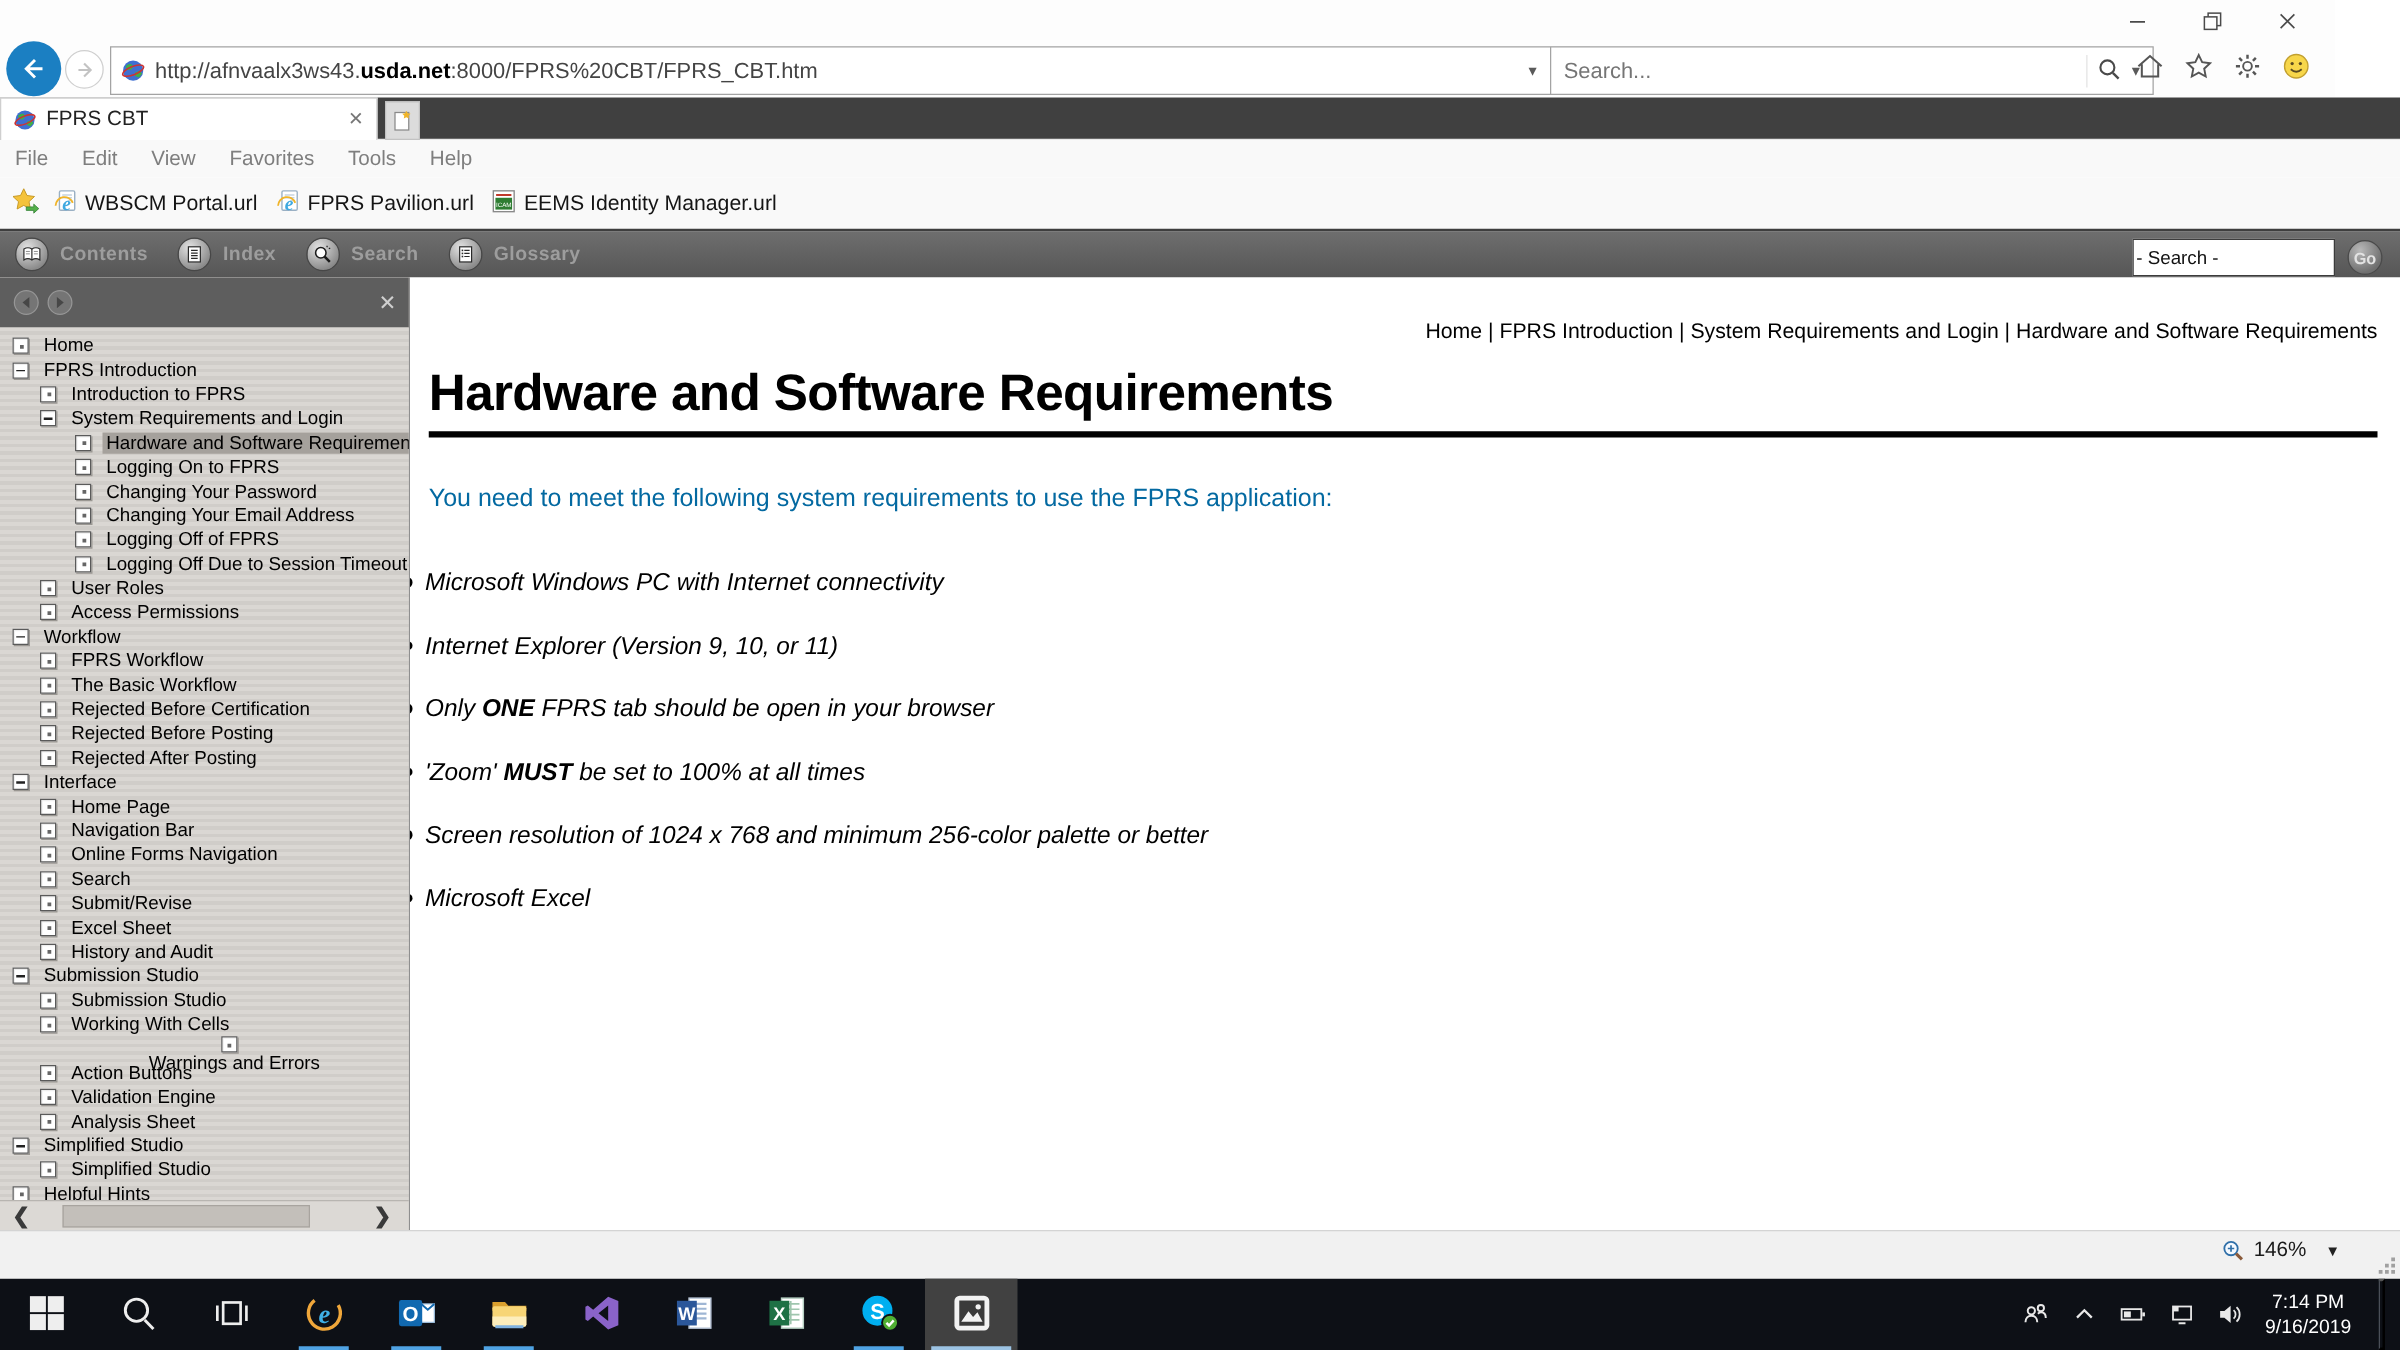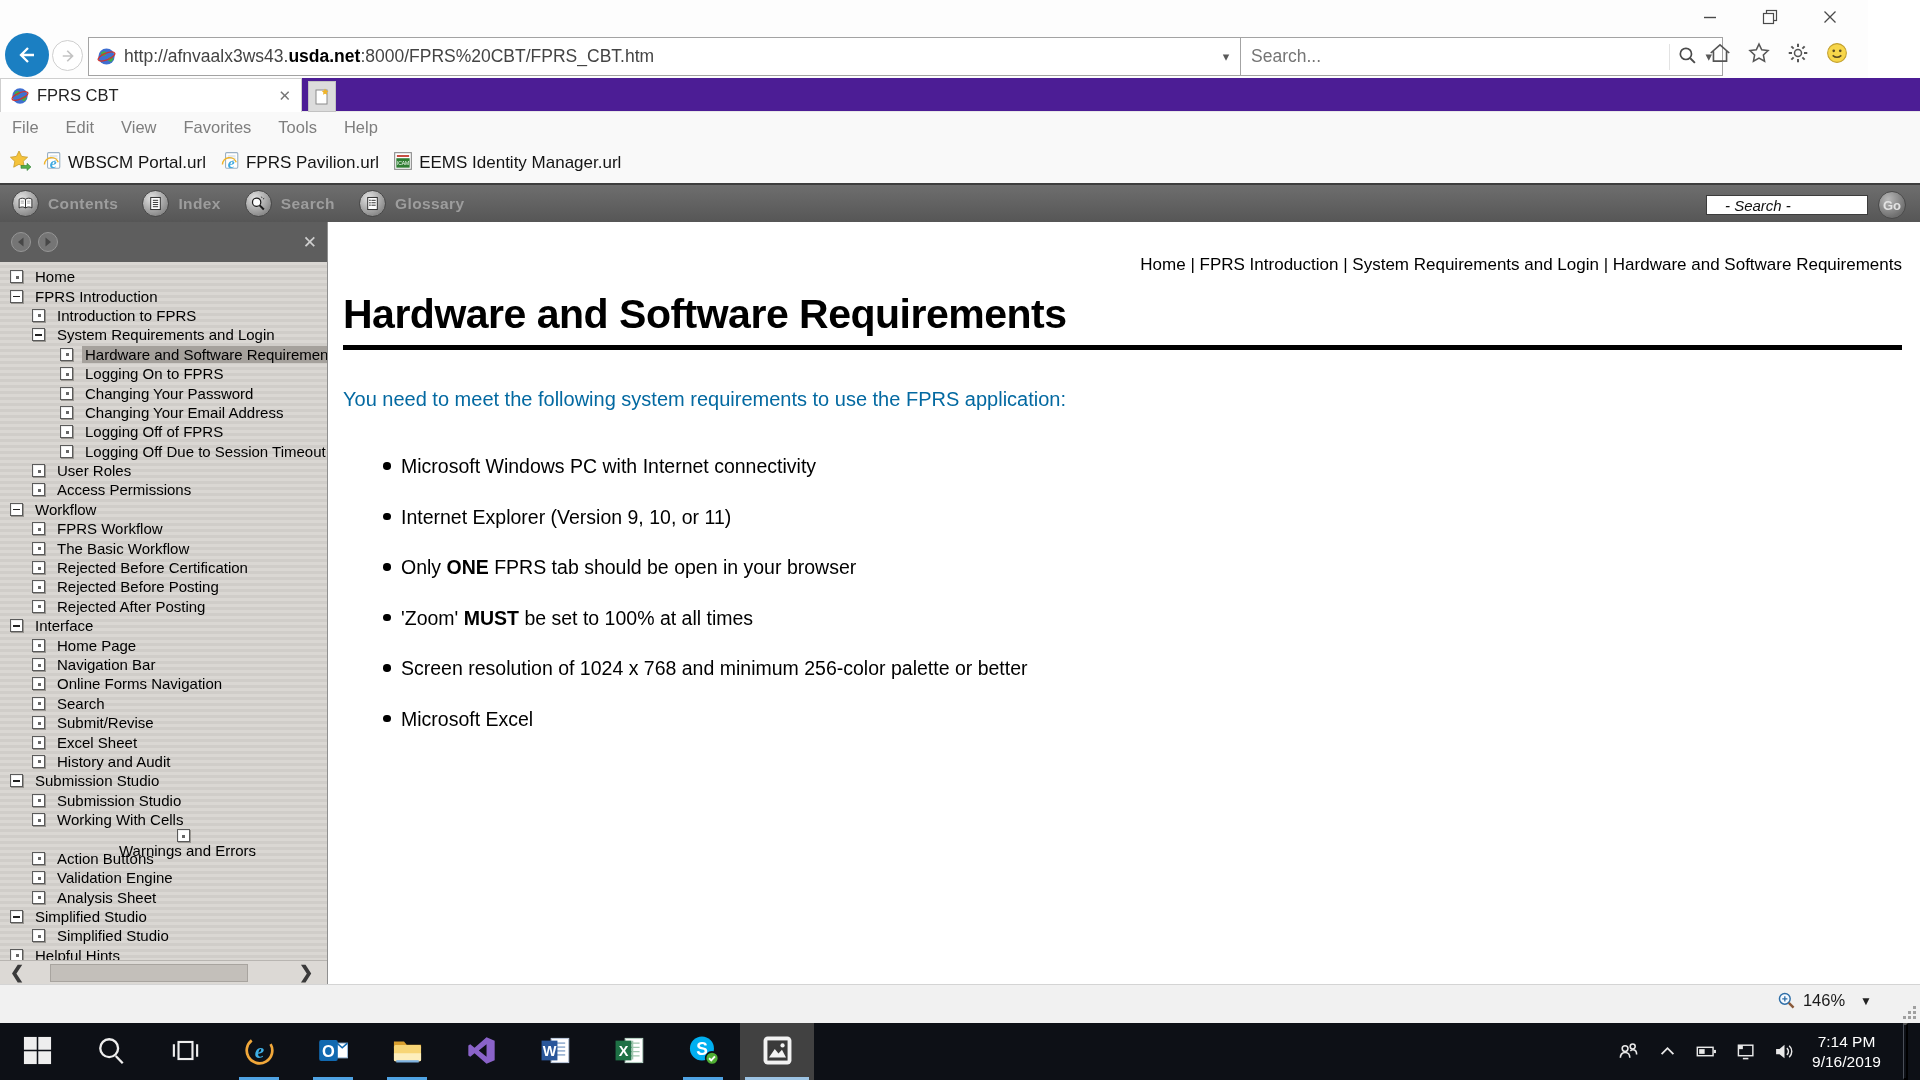--- a/index.html
+++ b/index.html
@@ -18,42 +18,42 @@
   .addr-ctrls { display:flex; align-items:center; gap:14px; padding-right:4px; color:#5a5a5a; }
   .caret { font-size:13px; color:#5a5a5a; line-height:1; }
   .refresh-glyph { font-size:21px; color:#555; line-height:1; }
   .search-box { position:absolute; left:1240px; top:37px; width:483px; height:39px; background:#fff; border:1px solid #a3a3a3; display:flex; align-items:center; }
   .search-box input { flex:1; border:none; outline:none; font-size:17.5px; color:#555; padding:0 10px; font-family:"Liberation Sans",sans-serif; background:transparent; }
   .search-box .sb-right { display:flex; align-items:center; gap:8px; padding:0 10px 0 8px; }
   .chrome-icons { position:absolute; right:18px; top:40px; display:flex; gap:13px; align-items:center; }
   .chrome-icons .ci { width:26px; height:26px; display:flex; align-items:center; justify-content:center; background:none; border:none; }
 
   
-  #tab-row { position:absolute; top:78px; left:0; width:1920px; height:34px; background:#4c1d95; border-bottom:1px solid #e8e8e8; }
+  #tab-row { position:absolute; top:78px; left:0; width:1920px; height:34px; background:#404040; border-bottom:1px solid #e8e8e8; }
   .tab { position:absolute; left:0; top:0; width:302px; height:34px; background:#fff; border:1px solid #cfcfcf; border-bottom:none; display:flex; align-items:center; padding:0 10px; gap:8px; }
   .tab-title { font-size:16.5px; color:#222; flex:1; }
   .tab-close { font-size:15px; color:#777; background:none; border:none; line-height:1; }
   .newtab-btn { position:absolute; left:308px; top:3px; width:28px; height:31px; background:#dcdcdc; border:1px solid #c2c2c2; display:flex; align-items:center; justify-content:center; }
 
   
   #menu-row { position:absolute; top:112px; left:0; width:1920px; height:30px; background:#f9f9f9; display:flex; align-items:center; padding-left:12px; gap:27px; }
   .menu-item { font-size:16.5px; color:#7e7e7e; background:none; border:none; font-family:"Liberation Sans",sans-serif; }
 
   
   #fav-row { position:absolute; top:142px; left:0; width:1920px; height:41px; background:#f9f9f9; display:flex; align-items:center; padding-left:8px; gap:6px; }
   .fav-item { display:flex; align-items:center; gap:6px; background:none; border:none; margin-right:8px; }
   .fav-label { font-size:17px; color:#151515; font-family:"Liberation Sans",sans-serif; }
 
   
   #help-toolbar { position:absolute; top:183px; left:0; width:1920px; height:39px; background:linear-gradient(#6e6e6e,#565656); border-top:2px solid #3e3e3e; display:flex; align-items:center; padding-left:12px; gap:24px; }
   .ht-btn { display:flex; align-items:center; gap:9px; background:none; border:none; }
   .ht-circle { width:27px; height:27px; border-radius:50%; background:radial-gradient(circle at 35% 28%, #e2e2e2, #8a8a8a 75%); border:1px solid #474747; display:flex; align-items:center; justify-content:center; }
   .ht-label { font-size:15.5px; font-weight:bold; color:#9d9d9d; letter-spacing:0.4px; }
   .ht-search { position:absolute; right:14px; top:6px; display:flex; align-items:center; gap:10px; }
-  .ht-search input { width:162px; height:20px; border:1px solid #3c3c3c; font-size:15px; color:#111; padding:0 18px; font-family:"Liberation Sans",sans-serif;font-style:italic; }
+  .ht-search input { width:162px; height:30px; border:1px solid #3c3c3c; font-size:15px; color:#111; padding:0 2px; font-family:"Liberation Sans",sans-serif; }
   .go-btn { width:28px; height:28px; border-radius:50%; background:radial-gradient(circle at 35% 28%, #b9b9b9, #6f6f6f 72%); border:1px solid #4a4a4a; color:#e3e3e3; font-size:13px; font-weight:bold; display:flex; align-items:center; justify-content:center; font-family:"Liberation Sans",sans-serif; }
 
   
   #app-body { position:absolute; top:222px; left:0; width:1920px; height:762px; display:flex; }
 
   
   #sidebar { position:relative; width:328px; height:762px; border-right:1px solid #8f8f8f; background:#d7d3cf; flex:none; }
   .sb-header { position:absolute; top:0; left:0; right:0; height:40px; background:#5e5e5e; display:flex; align-items:center; padding:0 10px; gap:5px; }
   .sb-nav-btn { width:22px; height:22px; background:none; border:none; padding:0; }
   .sb-close { margin-left:auto; background:none; border:none; color:#cfcfcf; font-size:17px; line-height:1; }
@@ -71,21 +71,21 @@
   .sb-arrow.right { position:absolute; right:4px; }
 
   
   #content { position:relative; flex:1; background:#fff; overflow:hidden; }
   .breadcrumb { margin:33px 18px 0 0; text-align:right; font-size:17px; color:#000; }
   .crumb { background:none; border:none; font-size:17px; color:#000; font-family:"Liberation Sans",sans-serif; padding:0; }
   .crumb-sep { color:#000; }
   .topic-title { margin:16px 18px 0 15px; font-size:41px; font-weight:bold; color:#000; letter-spacing:-0.5px; line-height:1.15; }
   .title-rule { margin:7px 18px 0 15px; height:5px; background:#000; }
   .intro { margin:38px 0 0 15px; font-size:20px; color:#0369a1; }
-  ul.req-list { margin:44px 0 0 0; padding-left:73px; list-style:none; }
+  ul.req-list { margin:44px 0 0 12px; list-style:none;font-style:italic; }
   ul.req-list li { position:relative; font-size:19.5px; color:#000; margin-bottom:27.5px; }
   ul.req-list li::before { content:""; position:absolute; left:-18px; top:7px; width:7.5px; height:7.5px; border-radius:50%; background:#000; }
 
   
   #status-bar { position:absolute; top:984px; left:0; width:1920px; height:39px; background:#f1f1f1; border-top:1px solid #d4d4d4; }
   .zoom-ctrl { position:absolute; right:48px; top:6px; display:flex; align-items:center; gap:7px; background:none; border:none; }
   .zoom-level { font-size:16.5px; color:#1a1a1a; font-family:"Liberation Sans",sans-serif; }
   .zoom-caret { font-size:12px; color:#222; margin-left:8px; }
   .resize-grip { position:absolute; right:3px; bottom:3px; width:16px; height:16px; }
 

